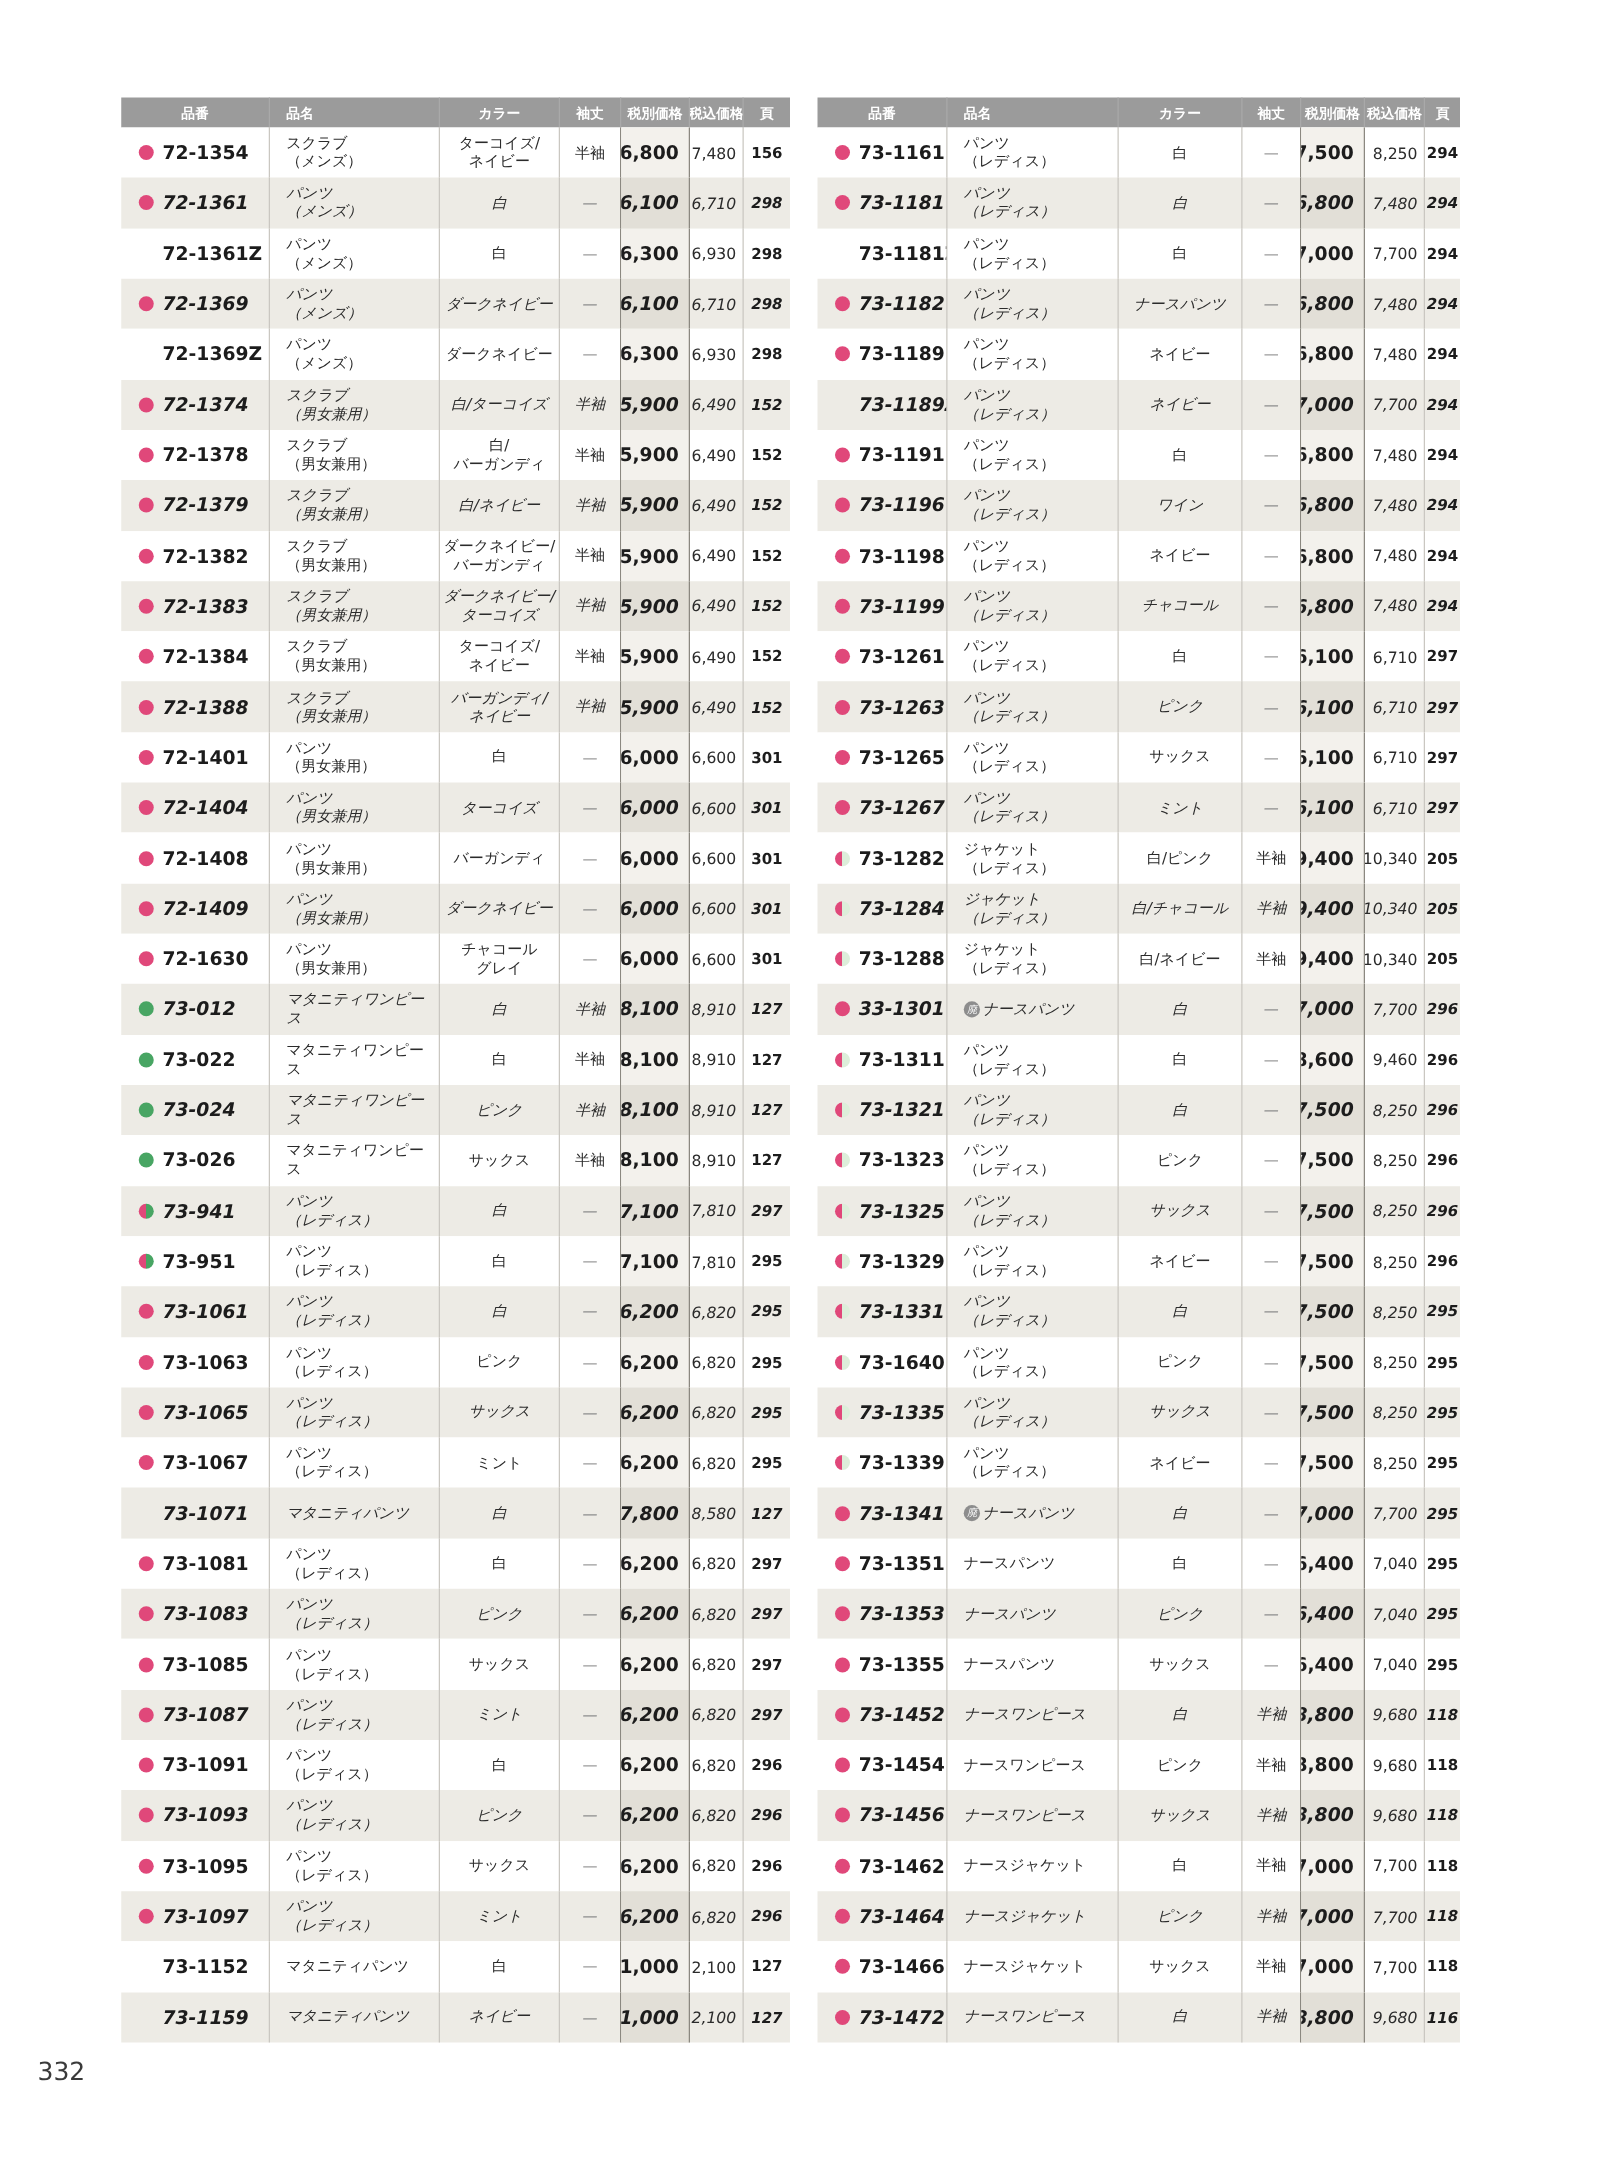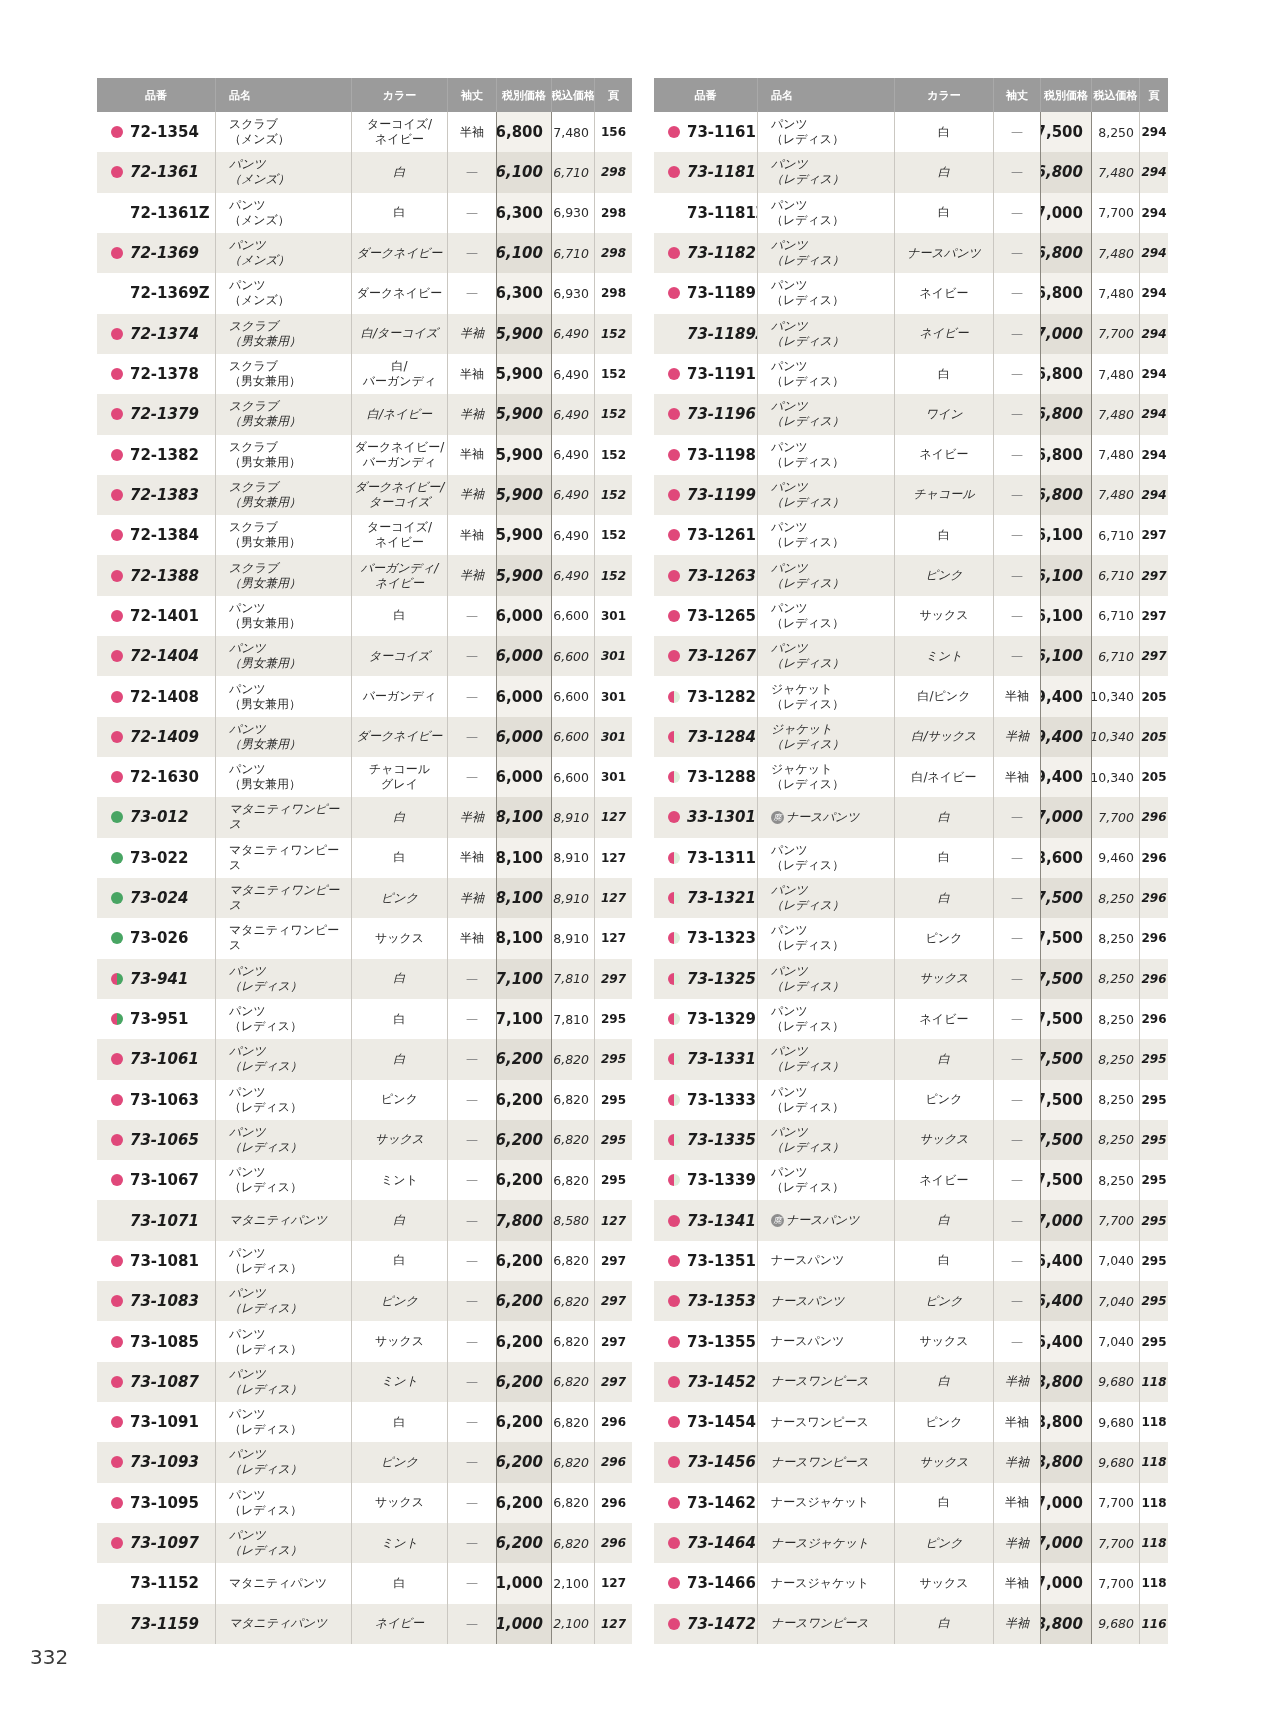--- a/index.html
+++ b/index.html
@@ -6,21 +6,21 @@
   body{
     width:1280px;height:1728px;position:relative;background:#ffffff;
     font-family:"DejaVu Sans","Liberation Sans",sans-serif;color:#222;
   }
   *{box-sizing:border-box;}
   .tbl{position:absolute;top:78px;}
   #tbl0{left:97px;width:535px;}
   #tbl1{left:654px;width:514px;}
   #tbl0 .hdr,#tbl0 .row{display:grid;grid-template-columns:119px 136px 96px 49px 55px 43px 37px;}
   #tbl1 .hdr,#tbl1 .row{display:grid;grid-template-columns:104px 137px 99px 47px 51px 48px 28px;}
-  .hdr{height:34px;background:#9b9b9b;color:#ffffff;font-size:11px;font-weight:bold;}
+  .hdr{height:24px;background:#9b9b9b;color:#ffffff;font-size:11px;font-weight:bold;}
   .hdr>div{display:flex;align-items:center;justify-content:center;border-right:1px solid #a9a9a9;overflow:hidden;white-space:nowrap;}
   .hdr>div:nth-child(2){justify-content:flex-start;padding-left:13px;font-family:Liberation Serif, serif;}
   .hdr>div:last-child{border-right:none;}
   .row{height:40.32px;background:#ffffff;}
   .row.alt{background:#edebe5;font-style:italic;}
   .c{display:flex;align-items:center;border-right:1px solid #cac7c1;overflow:hidden;}
   .c:last-child{border-right:none;}
   .c0{padding-left:14px;gap:7px;font-size:15px;font-weight:bold;color:#1c1c1c;white-space:nowrap;}
   .c1{padding-left:13px;flex-direction:column;align-items:flex-start;justify-content:center;font-size:12px;line-height:15px;color:#2b2b2b;}
   .c2{flex-direction:column;justify-content:center;align-items:center;font-size:12px;line-height:15px;color:#2b2b2b;text-align:center;}
@@ -969,21 +969,21 @@
     <div class="row alt">
       <div class="c c0">
         <span class="dot dot-pink-pale"></span>
         <span>73-1284</span>
       </div>
       <div class="c c1">
         <span class="nameline">ジャケット</span>
         <span>（レディス）</span>
       </div>
       <div class="c c2">
-        <span>白/サックス</span>
+        <span>白/チャコール</span>
       </div>
       <div class="c c3">半袖</div>
       <div class="c c4">9,400</div>
       <div class="c c5">10,340</div>
       <div class="c c6">205</div>
     </div>
     <div class="row">
       <div class="c c0">
         <span class="dot dot-pink-pale"></span>
         <span>73-1288</span>
@@ -1114,21 +1114,21 @@
         <span>白</span>
       </div>
       <div class="c c3 dash">—</div>
       <div class="c c4">7,500</div>
       <div class="c c5">8,250</div>
       <div class="c c6">295</div>
     </div>
     <div class="row">
       <div class="c c0">
         <span class="dot dot-pink-pale"></span>
-        <span>73-1333</span>
+        <span>73-1640</span>
       </div>
       <div class="c c1">
         <span class="nameline">パンツ</span>
         <span>（レディス）</span>
       </div>
       <div class="c c2">
         <span>ピンク</span>
       </div>
       <div class="c c3 dash">—</div>
       <div class="c c4">7,500</div>

